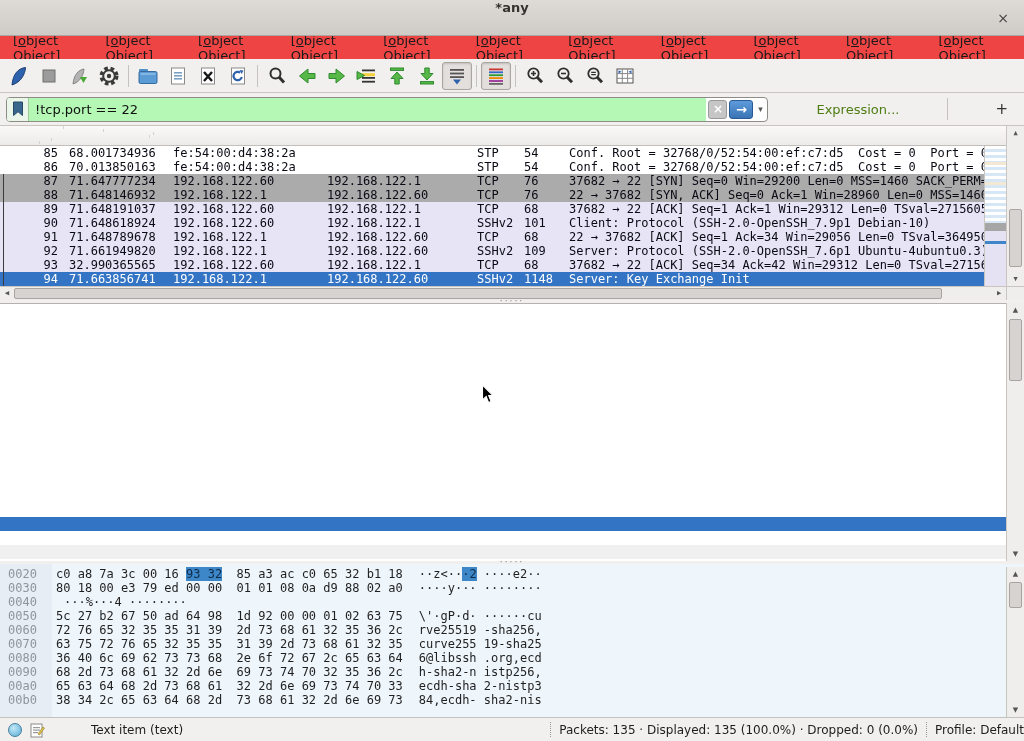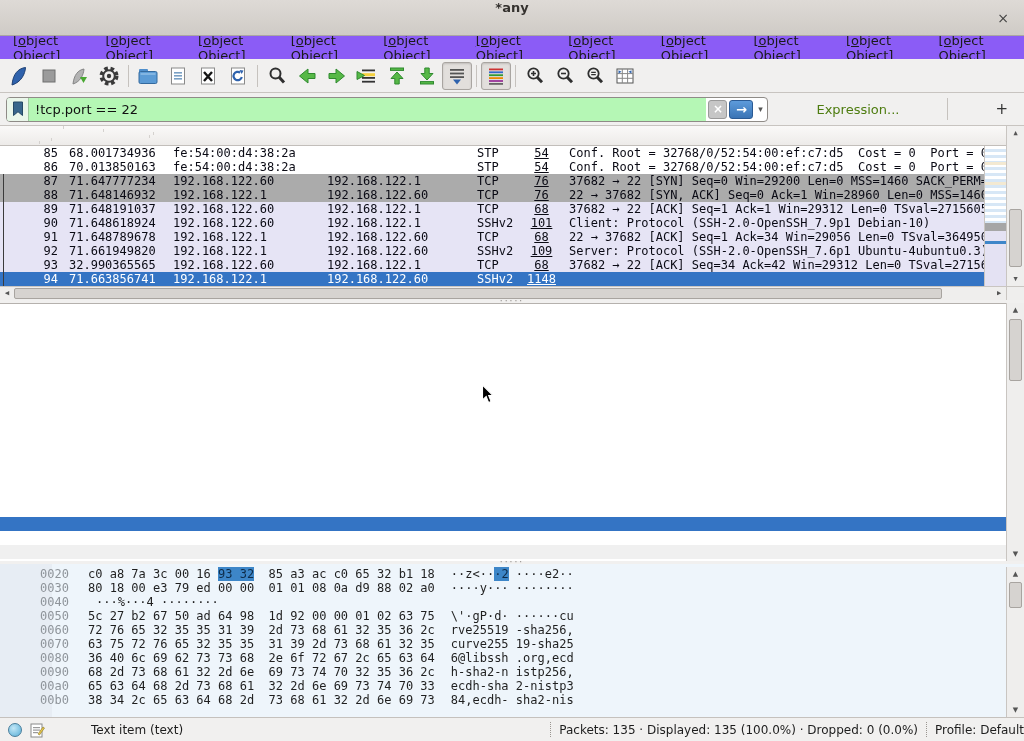--- a/index.html
+++ b/index.html
@@ -8,21 +8,21 @@
   .window { width:1024px; height:741px; display:flex; flex-direction:column; position:relative; }
 
   
   .titlebar { height:36px; background:linear-gradient(#dedad6,#cfcbc6); border-bottom:1px solid #aba7a2;
               display:flex; align-items:flex-start; justify-content:center; position:relative; flex:0 0 auto; }
   .title-text { font-size:13px; font-weight:bold; color:#35322f; }
   .close-btn { position:absolute; right:12px; top:9px; width:18px; height:18px; text-align:center;
                font-size:14px; color:#444; line-height:18px; cursor:default; }
 
   
-  .menubar { height:23px; background:#8b5cf6; display:flex; align-items:center; padding-left:6px; flex:0 0 auto; }
+  .menubar { height:23px; background:#ef4444; display:flex; align-items:center; padding-left:6px; flex:0 0 auto; }
   .menu-item { display:block; font-size:13px; color:#1a1a1a; padding:2px 7px; }
   .menu-item::first-letter { text-decoration:underline; }
 
   
   .toolbar { height:34px; background:#f1f0ef; border-bottom:1px solid #c8c4c0; display:flex;
              align-items:center; padding-left:4px; flex:0 0 auto; }
   .tb-btn { width:30px; height:28px; display:flex; align-items:center; justify-content:center; border-radius:3px; }
   .tb-btn.pressed { background:#e2dfdc; border:1px solid #a9a5a1; box-shadow:inset 0 1px 2px rgba(0,0,0,.15); }
   .tb-sep { width:1px; height:22px; background:#c6c2be; margin:0 4px; }
 
@@ -51,21 +51,21 @@
   .pl-header { height:20px; background:linear-gradient(#faf9f8,#edebe9); border-bottom:1px solid #c2beba;
                display:flex; font-family:"DejaVu Sans",sans-serif; font-size:12px; color:#111;flex-direction:column; }
   .hcell { border-right:1px solid #d4d1ce; padding:3px 0 0 4px; overflow:hidden; white-space:nowrap; }
   .c-no{width:64px;} .c-time{width:104px;} .c-src{width:154px;} .c-dst{width:150px;}
   .c-proto{width:52px;} .c-len{width:40px;} .c-info{flex:1;}
   .pl-rows { position:absolute; top:20px; left:0; right:0; }
   .prow { height:14px; display:flex; font-size:12px; line-height:14px; color:#0a0a14; position:relative; background:#fff; }
   .prow span { overflow:hidden; white-space:pre; }
   .prow .c-no { text-align:right; padding-right:6px; border:none; }
   .prow .c-time,.prow .c-src,.prow .c-dst,.prow .c-proto,.prow .c-info { padding-left:5px; border:none; }
-  .prow .c-len { text-align:center; padding-right:5px; border:none;text-decoration:underline; }
+  .prow .c-len { text-align:left; padding-right:5px; border:none; }
   .r-gray { background:#ababab; }
   .r-lav  { background:#e6e4f5; }
   .r-sel  { background:#3474c4; color:#fff; }
   .prow.bracket::before { content:""; position:absolute; left:3px; top:0; bottom:0; width:1px; background:#3b3b3b; }
   .pl-minimap { position:absolute; right:18px; top:20px; bottom:14px; width:22px;
                 border-left:1px solid #c9c5c1; background:#fff; }
   .mm-top { height:55%;
     background-image:
       linear-gradient(to bottom, transparent 0 16px, #f3e9d2 16px 19px, transparent 19px 36px, #f3e9d2 36px 39px, transparent 39px),
       repeating-linear-gradient(to bottom, #ffffff 0 3px, #d7e7f6 3px 6px); }
@@ -95,21 +95,21 @@
   .dline { height:14px; line-height:14px; white-space:pre; position:relative; padding-left:44px; overflow:hidden; }
   .dline .arr { position:absolute; left:28px; width:12px; font-family:"DejaVu Sans",sans-serif; font-size:10px; color:#333; }
   .dline.lvl0 { padding-left:22px; }
   .dline.selected { background:#3474c4; color:#fff; }
   .dline.shaded { background:#f0f0f0; }
   .dt-vscroll { top:0; bottom:0; }
 
   
   .hexpane { height:153px; position:relative; overflow:hidden; flex:0 0 auto; padding-top:3px;
              font-family:"DejaVu Sans Mono", monospace; font-size:12px; color:#1f1f1f;
-             background:linear-gradient(90deg,#e7edf4 0 52px,#eef5fb 52px);padding-left:32px; }
+             background:linear-gradient(90deg,#e7edf4 0 52px,#eef5fb 52px); }
   .hxrow { height:14px; line-height:14px; display:flex; white-space:pre; }
   .hx-off { width:40px; margin-left:8px; color:#8f959b; }
   .hx-a,.hx-b,.asc-a,.asc-b { white-space:pre; }
   .hx-start { margin-left:8px; }
   .asc-start { margin-left:16px; }
   .hx-hl { background:#3d86c8; color:#0e2c49; }
   .hx-vscroll { top:0; bottom:0; }
 
   
   .statusbar { height:24px; background:#f1f0ef; border-top:1px solid #c5c1bd; display:flex; align-items:center;
@@ -402,20 +402,21 @@
           <span class="c-len">68</span>
           <span class="c-info">37682 → 22 [ACK] Seq=34 Ack=42 Win=29312 Len=0 TSval=27156</span>
         </div>
         <div class="prow r-sel bracket">
           <span class="c-no">94</span>
           <span class="c-time">71.663856741</span>
           <span class="c-src">192.168.122.1</span>
           <span class="c-dst">192.168.122.60</span>
           <span class="c-proto">SSHv2</span>
           <span class="c-len">1148</span>
+          <span class="c-info">Server: Key Exchange Init</span>
         </div>
       </div>
     <div class="pl-minimap">
       <div class="mm-top"></div>
       <div class="mm-gray"></div>
       <div class="mm-bottom">
         <div class="mm-selline"></div>
       </div>
     </div>
     <div class="vscroll pl-vscroll">

